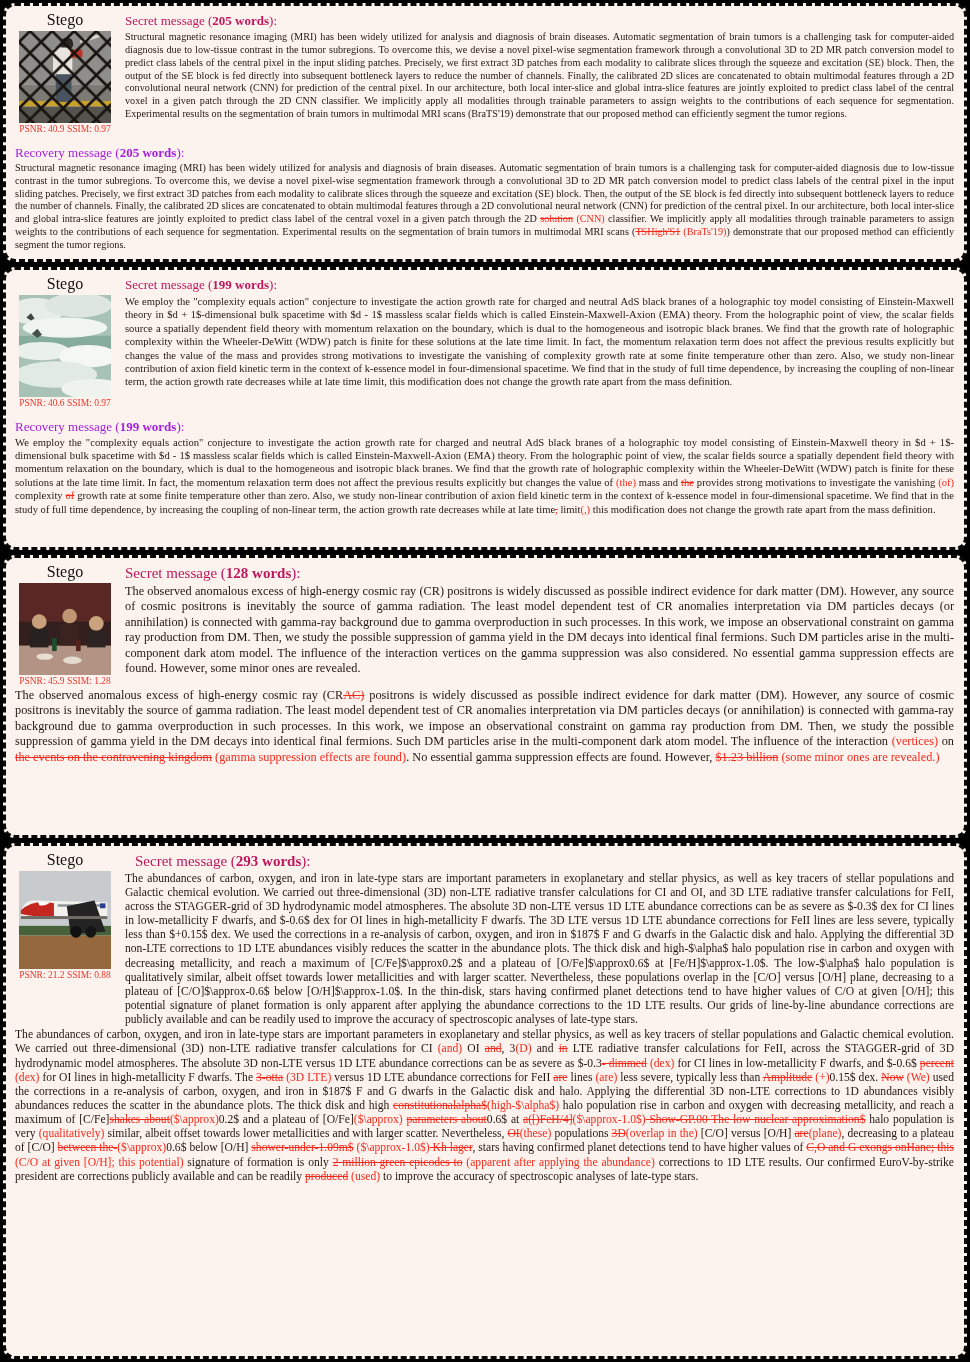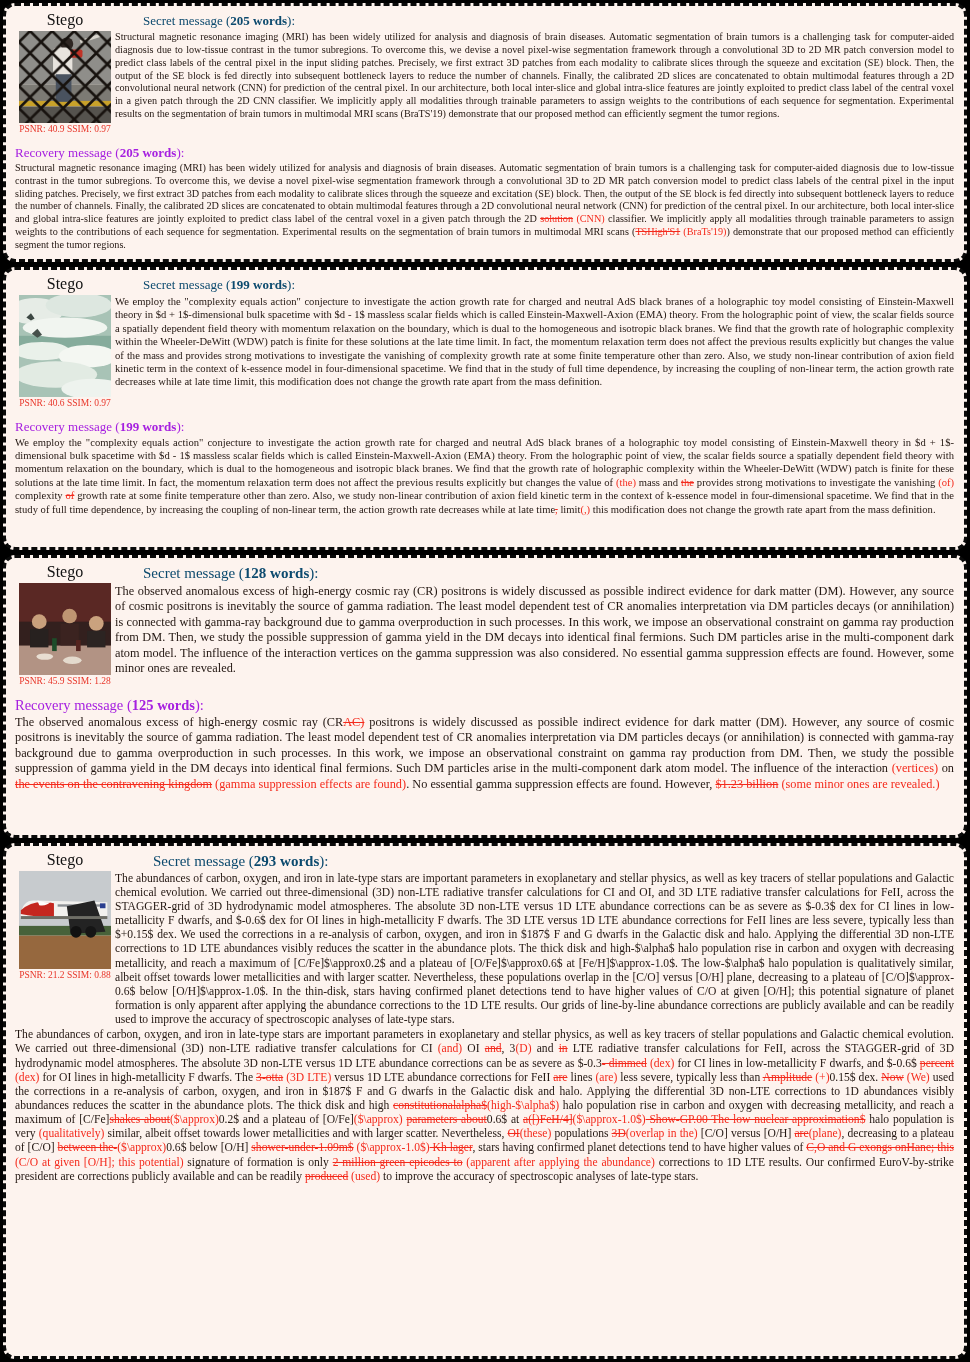--- a/index.html
+++ b/index.html
@@ -4,29 +4,29 @@
 <style>
   html,body{margin:0;padding:0;}
   body{width:970px;height:1362px;background:#000;font-family:"Liberation Serif",serif;}
   .page{box-sizing:border-box;width:970px;height:1362px;padding:3px;display:flex;flex-direction:column;gap:5px;}
   .panel{box-sizing:border-box;background:#fdf3ee;border:3px dashed #0a0a0a;border-radius:12px;
          padding:4px 10px 7px 9px;overflow:hidden;}
   .panel.p1{min-height:252px;}
   .panel.p2{min-height:283px;}
   .panel.p3{min-height:283px;}
   .panel.p4{min-height:500px;flex:1;}
-  .top{display:flex;gap:0;align-items:flex-start;}
+  .top{display:flex;gap:10px;align-items:flex-start;}
   .stego-col{flex:0 0 100px;width:100px;text-align:center;}
   .stego-title{font-size:16px;color:#111;line-height:1.15;padding-top:1px;}
   .stego-img{width:92px;height:92px;margin:2px auto 1px auto;display:block;border:0;}
   .p2 .stego-img{height:102px;}
   .p4 .stego-img{height:98px;}
   .psnr{color:#e8362a;font-size:9.5px;white-space:nowrap;line-height:1.1;}
   .secret-col{flex:1;min-width:0;}
-  .sec-label{color:#0c4a6e;font-size:13px;padding-top:3px;margin-bottom:2px;margin-left:28px;}
+  .sec-label{color:#be185d;font-size:13px;padding-top:3px;margin-bottom:2px;}
   .p3 .sec-label,.p4 .sec-label{font-size:15px;}
   .p4 .sec-label{padding-left:10px;}
   .sec-label b,.rec-label b{font-weight:bold;}
   .rec-label{color:#a620e0;font-size:13px;margin-top:10px;margin-bottom:1px;}
   .p3 .rec-label,.p4 .rec-label{font-size:14.5px;}
   .body{color:#221611;text-align:justify;}
   .p1 .body{font-size:10.2px;line-height:1.26;}
   .p2 .body{font-size:10.6px;line-height:1.27;}
   .p3 .body{font-size:12.3px;line-height:1.26;}
   .p4 .body{font-size:11.6px;line-height:1.22;}
@@ -119,21 +119,20 @@
           <ellipse cx="28" cy="80" rx="9" ry="3.5" fill="#e8ded2"></ellipse>
           <ellipse cx="58" cy="84" rx="10" ry="4" fill="#e4dacd"></ellipse>
         </svg>
         <div class="psnr">PSNR: 45.9 SSIM: 1.28</div>
       </div>
       <div class="secret-col">
         <div class="sec-label"><span>Secret message (</span><b>128 words</b><span>):</span></div>
         <div class="body secret-body">The observed anomalous excess of high-energy cosmic ray (CR) positrons is widely discussed as possible indirect evidence for dark matter (DM). However, any source of cosmic positrons is inevitably the source of gamma radiation. The least model dependent test of CR anomalies interpretation via DM particles decays (or annihilation) is connected with gamma-ray background due to gamma overproduction in such processes. In this work, we impose an observational constraint on gamma ray production from DM. Then, we study the possible suppression of gamma yield in the DM decays into identical final fermions. Such DM particles arise in the multi-component dark atom model. The influence of the interaction vertices on the gamma suppression was also considered. No essential gamma suppression effects are found. However, some minor ones are revealed.</div>
       </div>
     </div>
-    <div class="rec-label"><span>Recovery message (</span><b>125 words</b><span>):</span></div>
     <div class="body rec-body"><span class="norm">The observed anomalous excess of high-energy cosmic ray (CR</span><span class="del">AC)</span><span class="norm"> positrons is widely discussed as possible indirect evidence for dark matter (DM). However, any source of cosmic positrons is inevitably the source of gamma radiation. The least model dependent test of CR anomalies interpretation via DM particles decays (or annihilation) is connected with gamma-ray background due to gamma overproduction in such processes. In this work, we impose an observational constraint on gamma ray production from DM. Then, we study the possible suppression of gamma yield in the DM decays into identical final fermions. Such DM particles arise in the multi-component dark atom model. The influence of the interaction </span><span class="ins">(vertices)</span><span class="norm"> on </span><span class="del">the events on the contravening kingdom</span><span class="ins"> (gamma suppression effects are found)</span><span class="norm">. No essential gamma suppression effects are found. However, </span><span class="del">$1.23 billion</span><span class="ins"> (some minor ones are revealed.)</span></div>
   </div>
 
   <div class="panel p4">
     <div class="top">
       <div class="stego-col">
         <div class="stego-title">Stego</div>
         <svg class="stego-img" viewBox="0 0 100 100" preserveAspectRatio="none">
           <rect width="100" height="60" fill="#c7cbce"></rect>
           <rect y="56" width="100" height="10" fill="#47623a"></rect>

